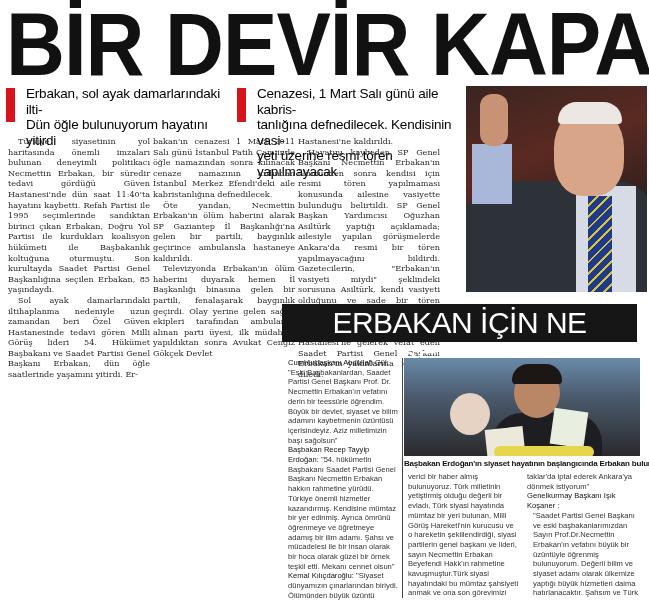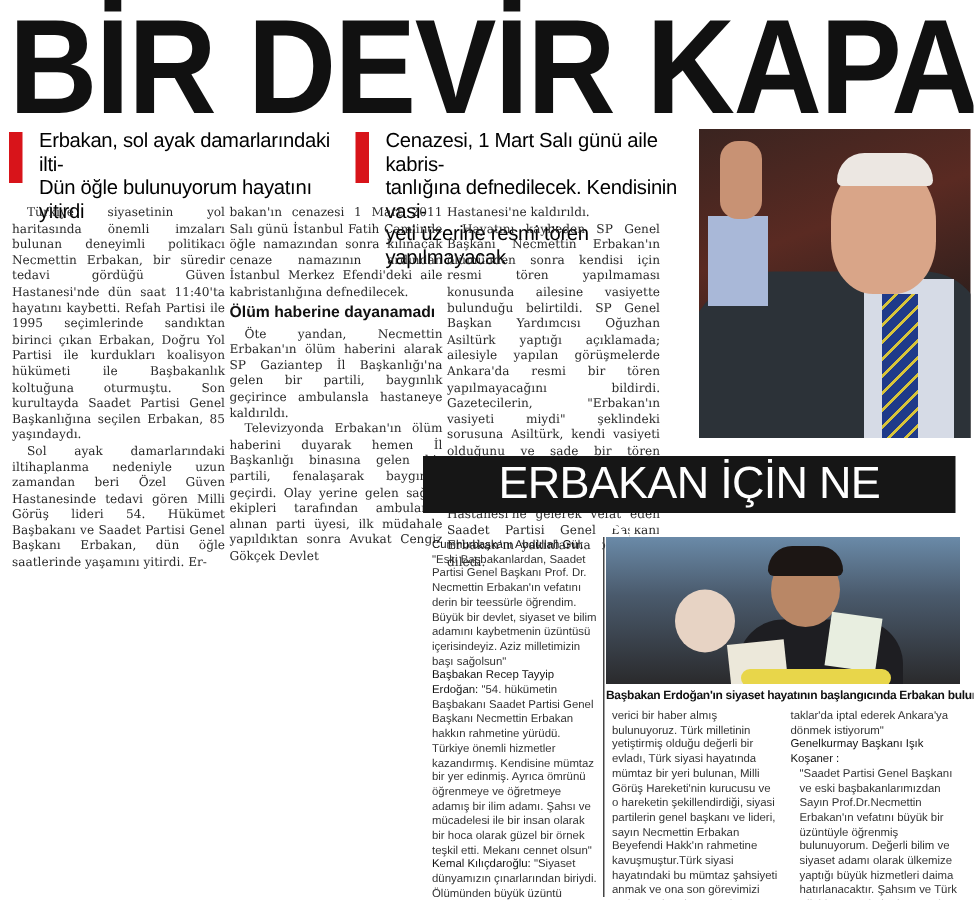--- a/index.html
+++ b/index.html
@@ -57,21 +57,20 @@
   </div>
 </div>
 
 <div class="col" style="left:8px;top:136px;width:142px;">
   <p>Türkiye siyasetinin yol haritasında önemli imzaları bulunan deneyimli politikacı Necmettin Erbakan, bir süredir tedavi gördüğü Güven Hastanesi'nde dün saat 11:40'ta hayatını kaybetti. Refah Partisi ile 1995 seçimlerinde sandıktan birinci çıkan Erbakan, Doğru Yol Partisi ile kurdukları koalisyon hükümeti ile Başbakanlık koltuğuna oturmuştu. Son kurultayda Saadet Partisi Genel Başkanlığına seçilen Erbakan, 85 yaşındaydı.</p>
   <p>Sol ayak damarlarındaki iltihaplanma nedeniyle uzun zamandan beri Özel Güven Hastanesinde tedavi gören Milli Görüş lideri 54. Hükümet Başbakanı ve Saadet Partisi Genel Başkanı Erbakan, dün öğle saatlerinde yaşamını yitirdi. Er-</p>
 </div>
 
 <div class="col" style="left:153px;top:136px;width:142px;">
   <p class="noind">bakan'ın cenazesi 1 Mart 2011 Salı günü İstanbul Fatih Camiinde öğle namazından sonra kılınacak cenaze namazının ardından İstanbul Merkez Efendi'deki aile kabristanlığına defnedilecek.</p>
-  <p class="subhead">Ölüm haberine dayanamadı</p>
   <p>Öte yandan, Necmettin Erbakan'ın ölüm haberini alarak SP Gaziantep İl Başkanlığı'na gelen bir partili, baygınlık geçirince ambulansla hastaneye kaldırıldı.</p>
   <p>Televizyonda Erbakan'ın ölüm haberini duyarak hemen İl Başkanlığı binasına gelen bir partili, fenalaşarak baygınlık geçirdi. Olay yerine gelen sağlık ekipleri tarafından ambulansa alınan parti üyesi, ilk müdahale yapıldıktan sonra Avukat Cengiz Gökçek Devlet</p>
 </div>
 
 <div class="col" style="left:298px;top:136px;width:142px;">
   <p class="noind">Hastanesi'ne kaldırıldı.</p>
   <p>Hayatını kaybeden SP Genel Başkanı Necmettin Erbakan'ın ölümünden sonra kendisi için resmi tören yapılmaması konusunda ailesine vasiyette bulunduğu belirtildi. SP Genel Başkan Yardımcısı Oğuzhan Asiltürk yaptığı açıklamada; ailesiyle yapılan görüşmelerde Ankara'da resmi bir tören yapılmayacağını bildirdi. Gazetecilerin, "Erbakan'ın vasiyeti miydi" şeklindeki sorusuna Asiltürk, kendi vasiyeti olduğunu ve sade bir tören istediğini söyledi.</p>
   <p>Ayrıca Türkiye Partisi Genel Başkanı Abdullatif Şener, Güven Hastanesi'ne gelerek vefat eden Saadet Partisi Genel Başkanı Erbakan'ın yakınlarına başsağlığı diledi.</p>
 </div>
 

